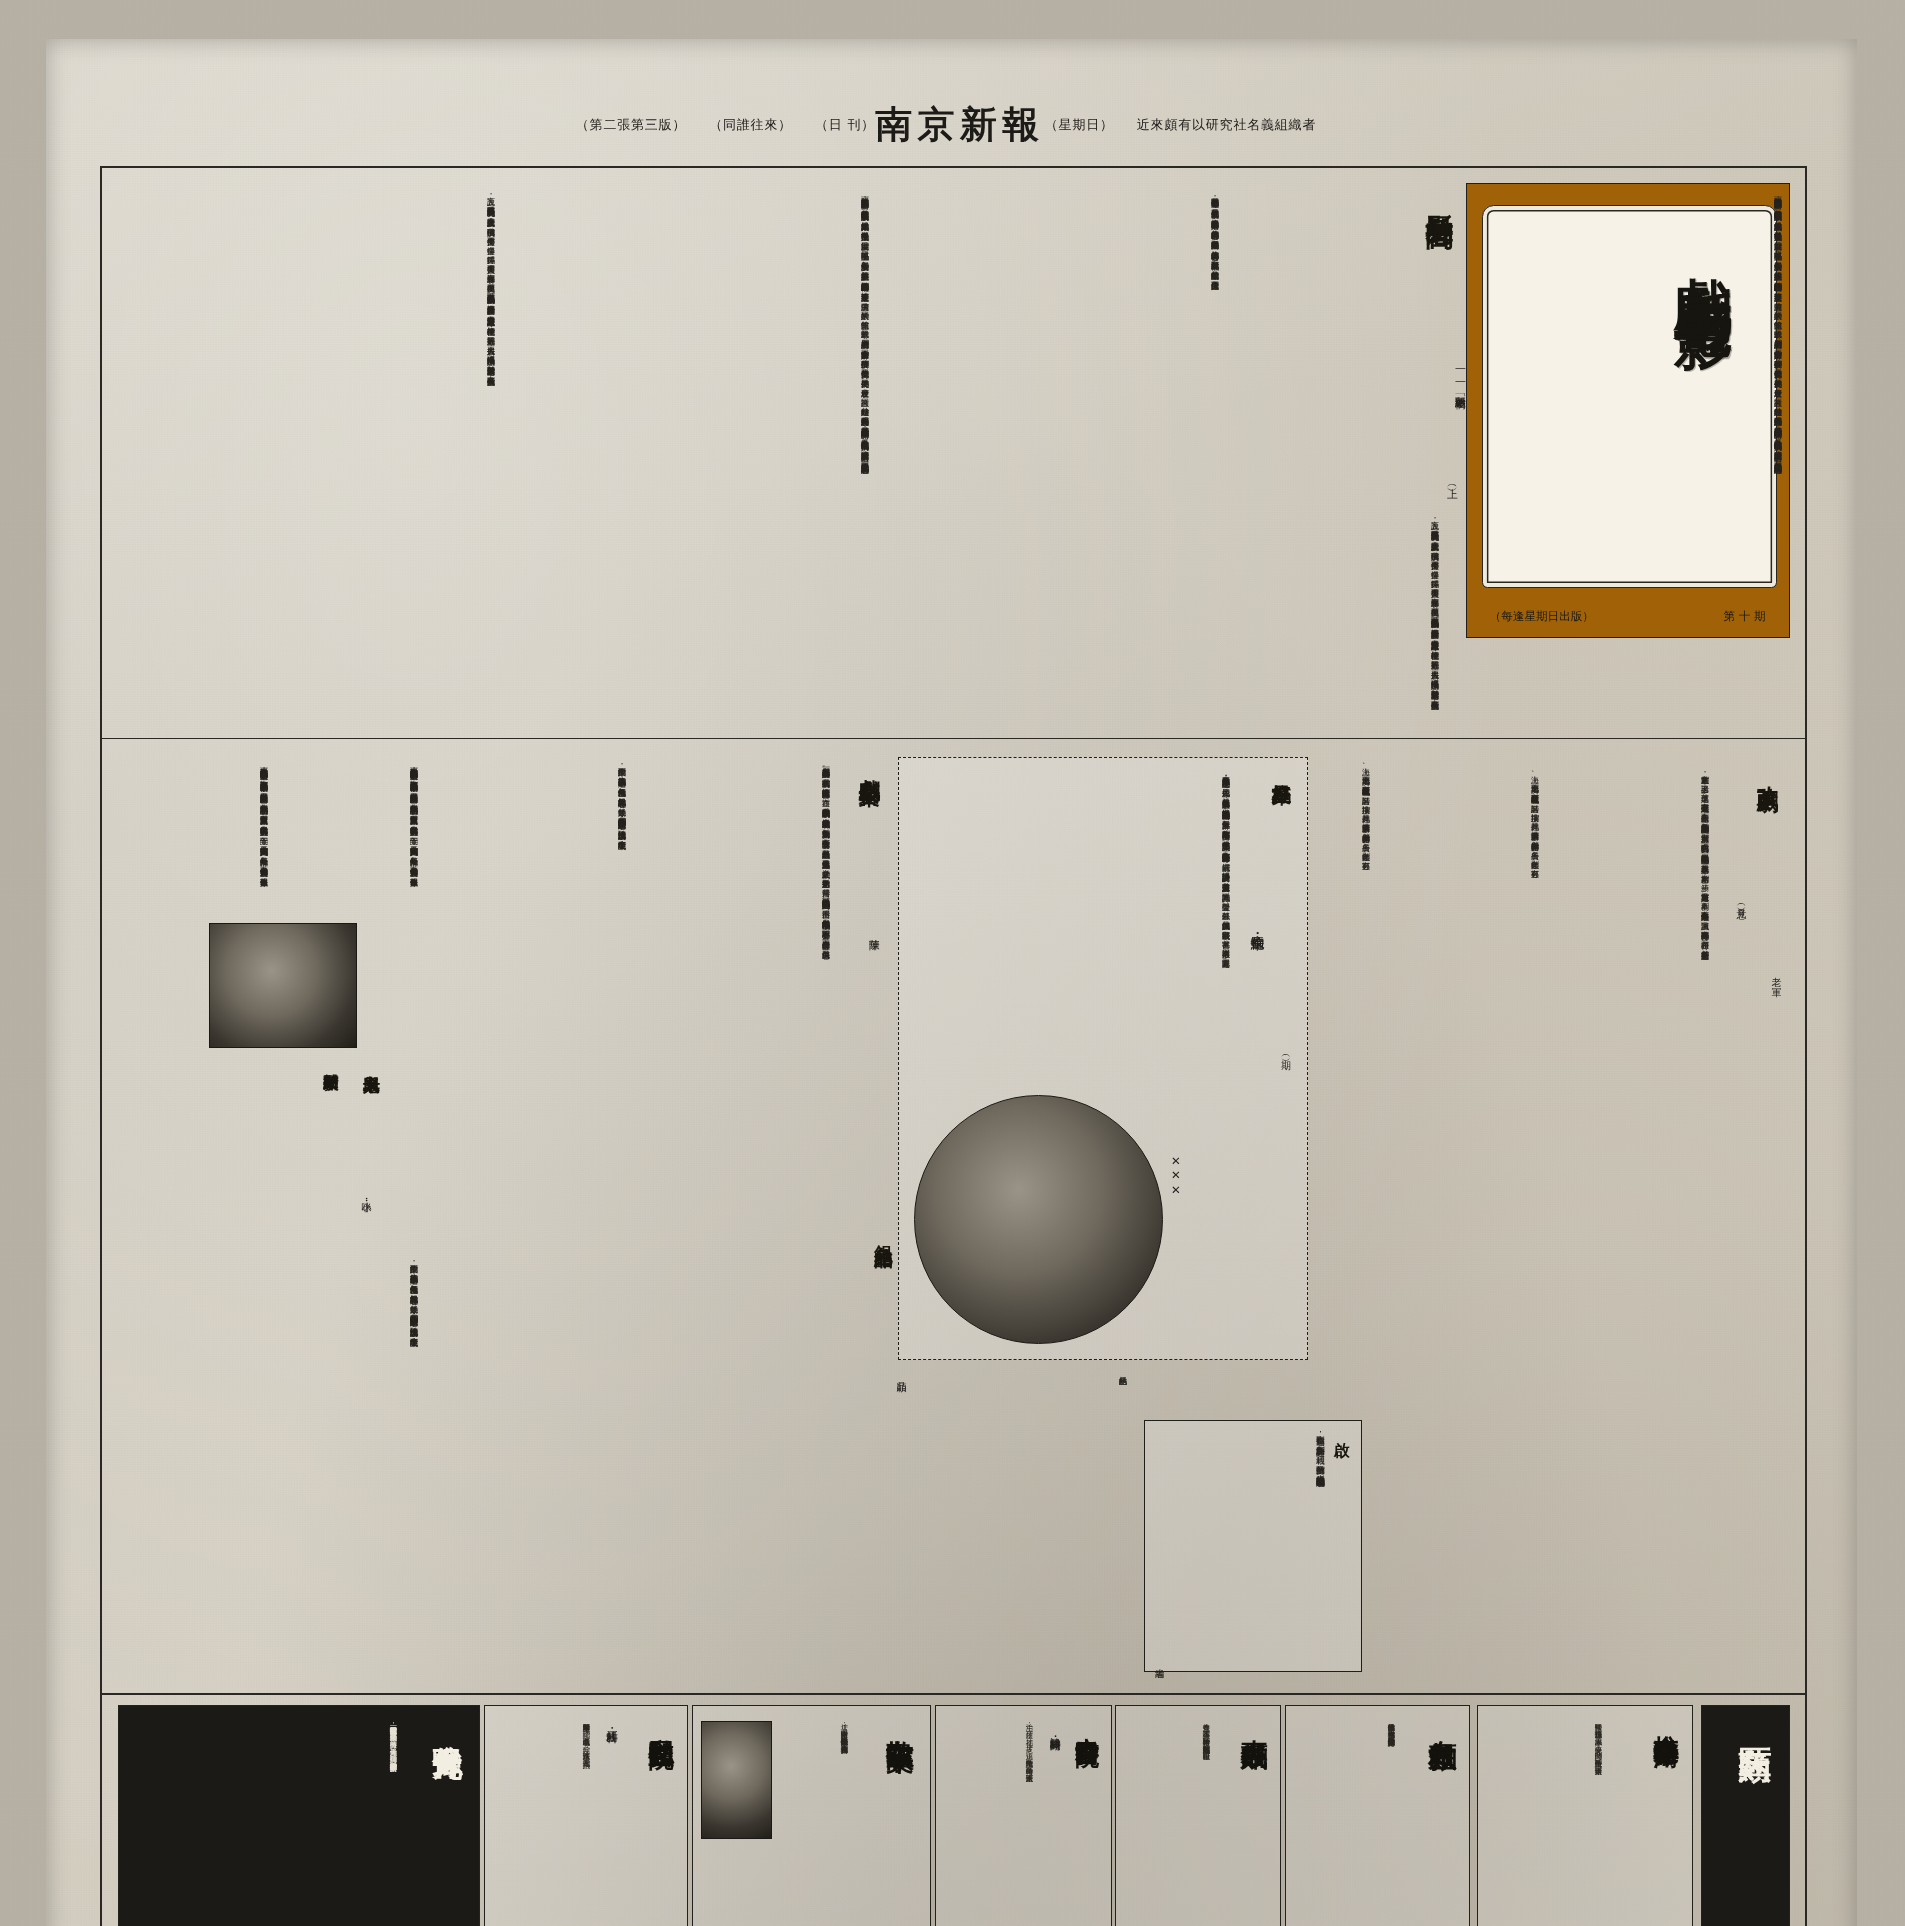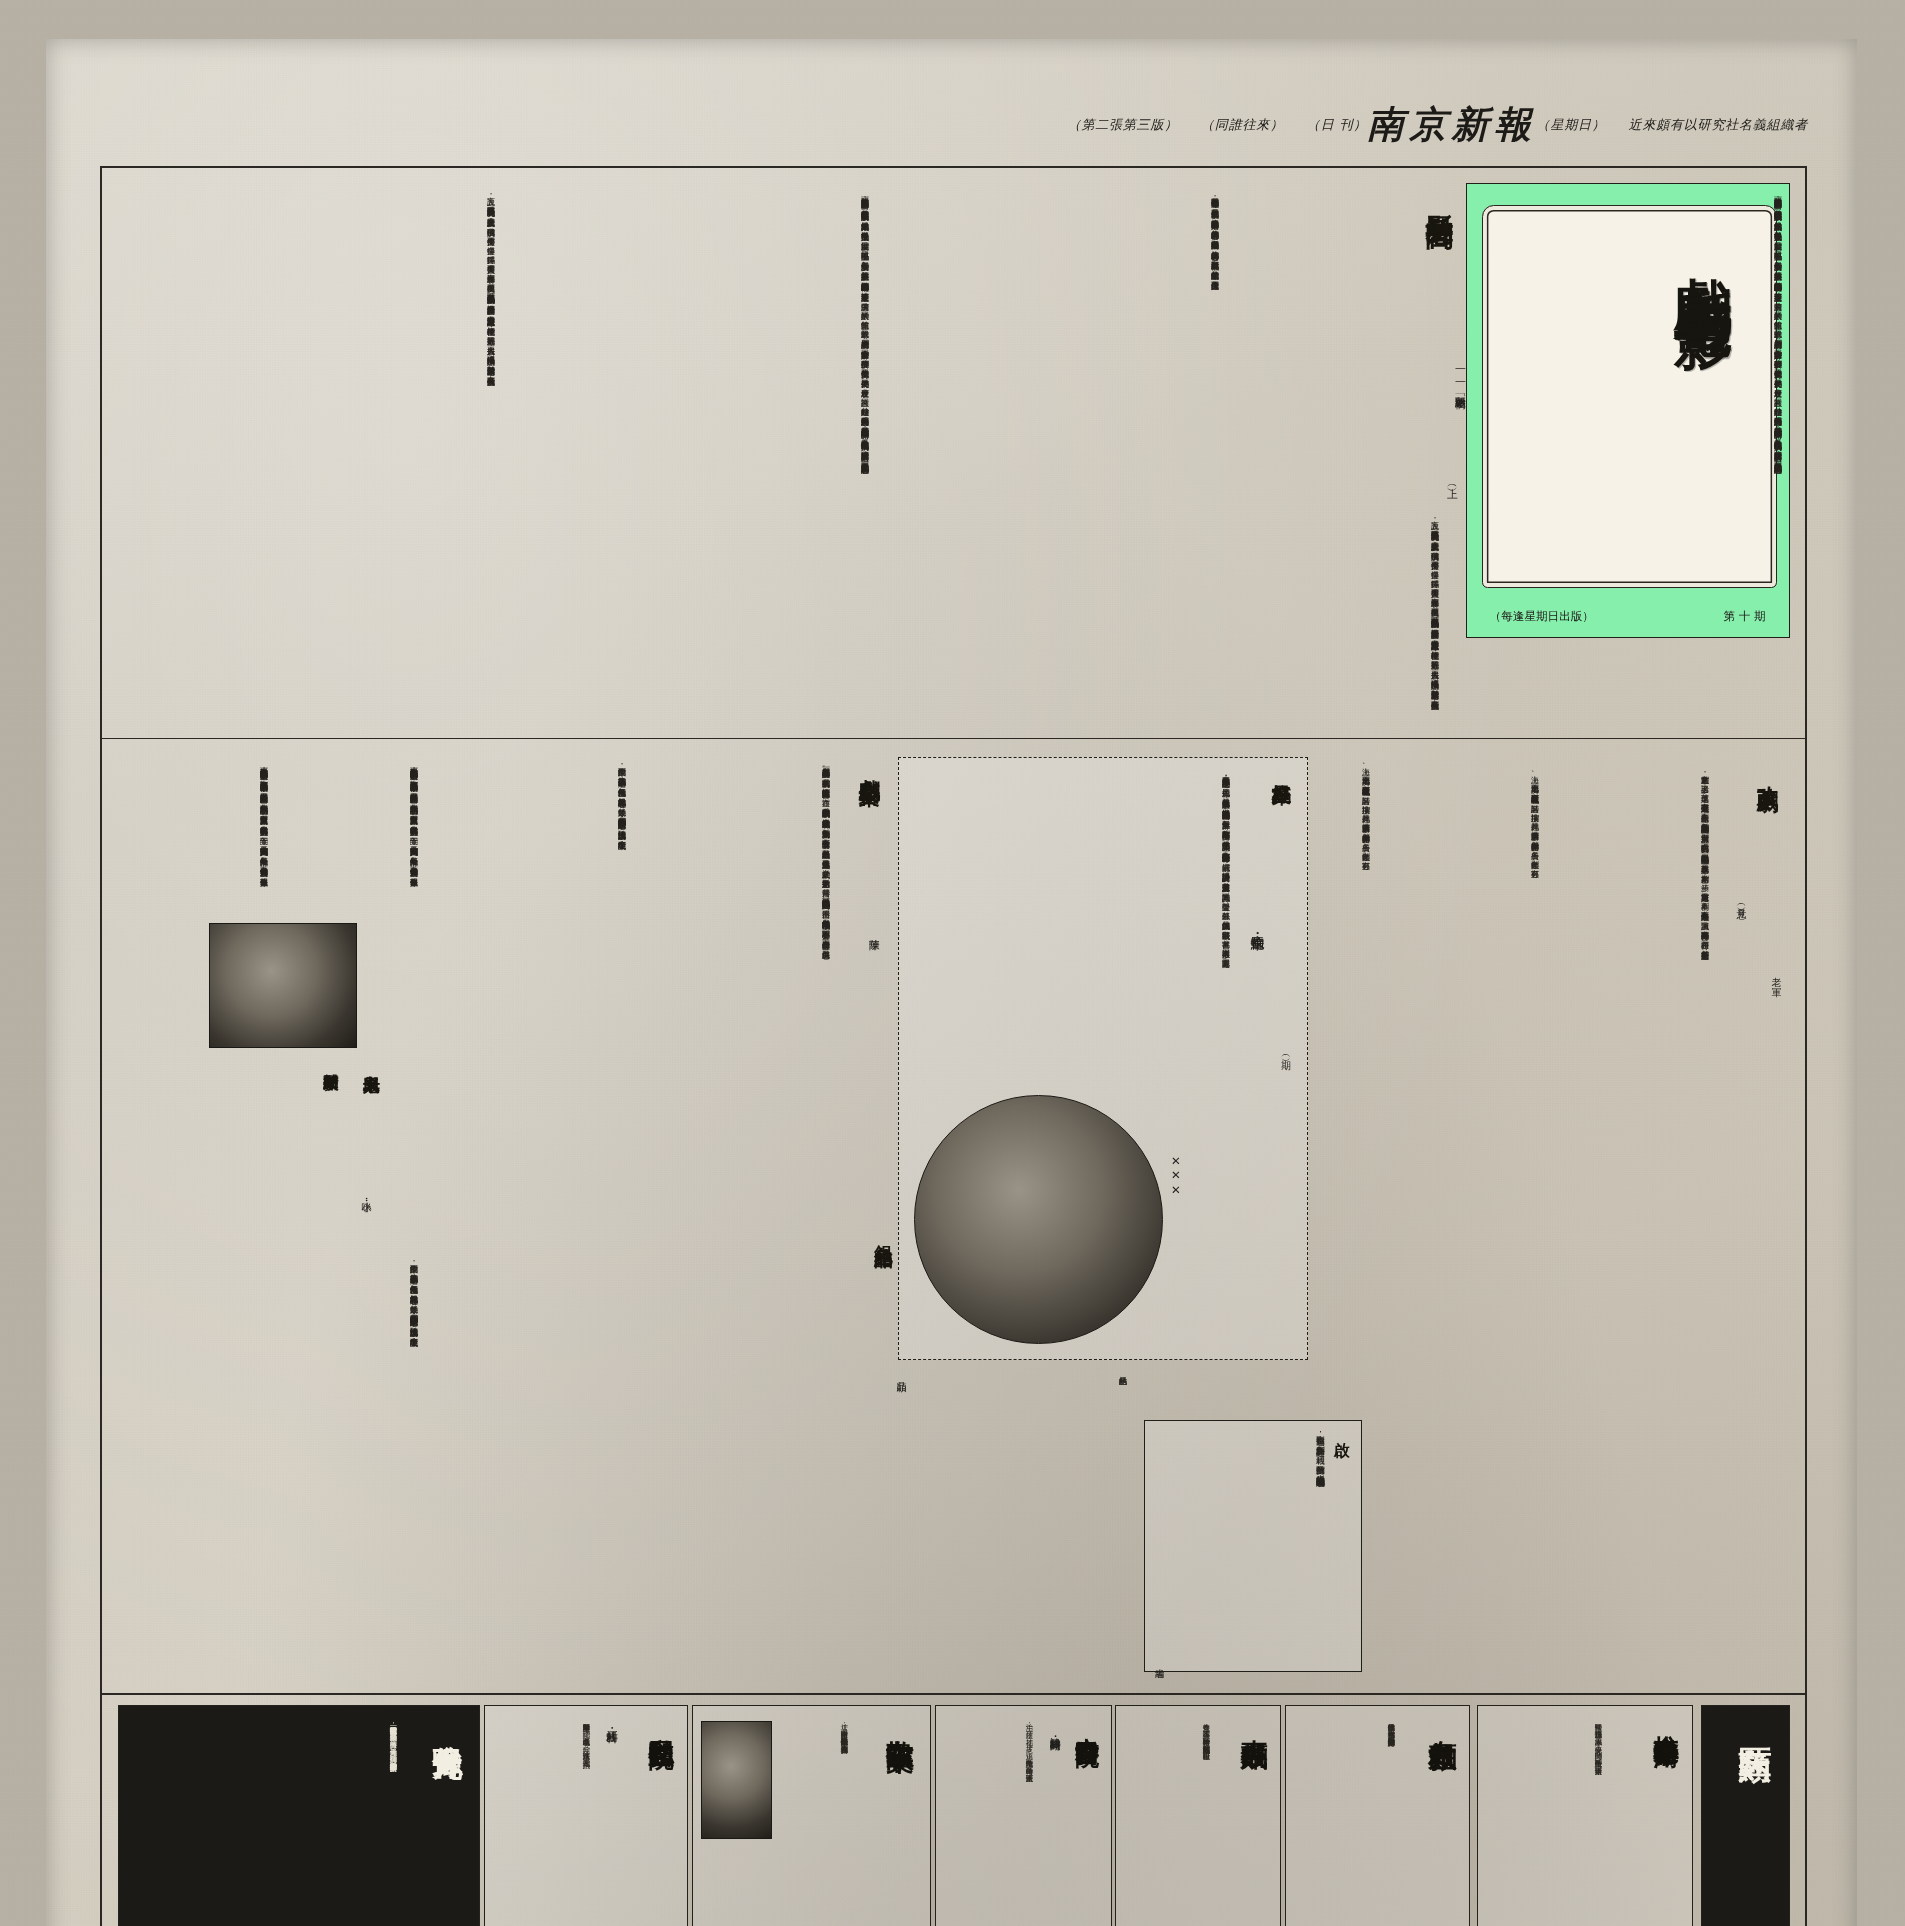--- a/index.html
+++ b/index.html
@@ -55,29 +55,28 @@
   .hrule {
     position: absolute;
     height: 1.2px;
     background: #2b2823;
     left: 0; right: 0;
   }
 
   
   #masthead {
     position: absolute;
-    left: 132px;
+    left: 108px;
     top: 96px;
     width: 1676px;
     height: 58px;
     display: flex;
     align-items: center;
-    justify-content: flex-end;
+    justify-content: center;
     color: #1d1b18;
-    font-style: italic;
   }
   .mh-cell {
     font-family: "DejaVu Serif", serif;
     writing-mode: horizontal-tb;
     font-size: 13px;
     letter-spacing: 0.8px;
     white-space: nowrap;
   }
   #mh-title {
     font-family: "DejaVu Serif", serif;
@@ -117,21 +116,21 @@
   }
 
   
   #logo-box {
     position: absolute;
     right: 15.4px;
     top: 15.4px;
     width: 324px;
     height: 455px;
     border: 1.9px solid #221f1a;
-    background: #86efac;
+    background: #a16207;
     box-sizing: border-box;
     overflow: hidden;
     padding-left: 24px;
   }
   #logo-scroll {
     position: absolute;
     left: 15.4px; top: 21px;
     width: 293px; height: 381px;
     border: 1.5px solid #2a2620;
     border-radius: 11.6px 11.6px 5.4px 5.4px;

